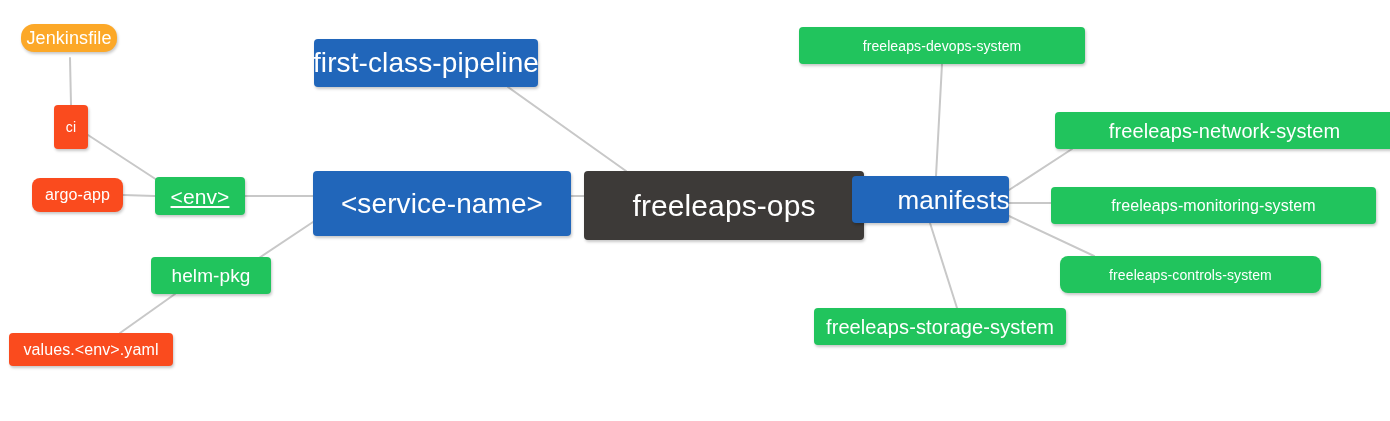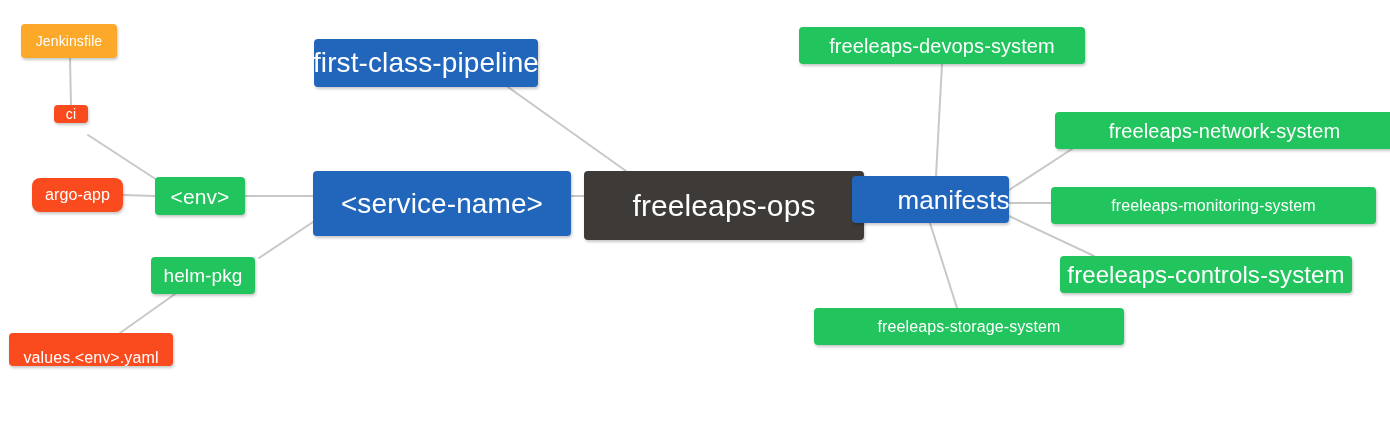--- a/index.html
+++ b/index.html
@@ -59,59 +59,59 @@
       <line x1="571" y1="196" x2="584" y2="196" stroke="#c8c8c8" stroke-width="2" stroke-linecap="round"></line>
       <line x1="508" y1="87" x2="626" y2="171" stroke="#c8c8c8" stroke-width="2" stroke-linecap="round"></line>
       <line x1="843" y1="200" x2="852" y2="200" stroke="#c8c8c8" stroke-width="2" stroke-linecap="round"></line>
       <line x1="936" y1="176" x2="942" y2="64" stroke="#c8c8c8" stroke-width="2" stroke-linecap="round"></line>
       <line x1="1009" y1="190" x2="1072" y2="149" stroke="#c8c8c8" stroke-width="2" stroke-linecap="round"></line>
       <line x1="1009" y1="203" x2="1051" y2="203" stroke="#c8c8c8" stroke-width="2" stroke-linecap="round"></line>
       <line x1="1009" y1="216" x2="1094" y2="256" stroke="#c8c8c8" stroke-width="2" stroke-linecap="round"></line>
       <line x1="930" y1="223" x2="957" y2="308" stroke="#c8c8c8" stroke-width="2" stroke-linecap="round"></line>
     </svg>
   <div id="node-layer">
-      <div class="node" style="left: 21px; top: 24px; width: 96px; height: 34px; background: rgb(252, 168, 40); font-size: 14px;">
+      <div class="node" style="left: 21px; top: 24px; width: 96px; height: 28px; background: rgb(252, 168, 40); font-size: 18px; border-radius: 13px;">
         <span class="node-label">Jenkinsfile</span>
       </div>
-      <div class="node" style="left: 54px; top: 105px; width: 34px; height: 18px; background: rgb(250, 75, 30); font-size: 14px;">
+      <div class="node" style="left: 54px; top: 105px; width: 34px; height: 44px; background: rgb(250, 75, 30); font-size: 14px;">
         <span class="node-label">ci</span>
       </div>
       <div class="node" style="left: 32px; top: 178px; width: 91px; height: 34px; background: rgb(250, 75, 30); font-size: 16px; border-radius: 8px;">
         <span class="node-label">argo-app</span>
       </div>
-      <div class="node" style="left: 155px; top: 177px; width: 90px; height: 38px; background: rgb(33, 196, 93); font-size: 21px;">
+      <div class="node" style="left: 155px; top: 177px; width: 90px; height: 38px; background: rgb(33, 196, 93); font-size: 21px; text-decoration: underline;">
         <span class="node-label">&lt;env&gt;</span>
       </div>
-      <div class="node" style="left: 151px; top: 257px; width: 104px; height: 37px; background: rgb(33, 196, 93); font-size: 19px;">
+      <div class="node" style="left: 151px; top: 257px; width: 120px; height: 37px; background: rgb(33, 196, 93); font-size: 19px;">
         <span class="node-label">helm-pkg</span>
       </div>
-      <div class="node" style="left: 9px; top: 333px; width: 164px; height: 33px; background: rgb(250, 75, 30); font-size: 16px; align-items: flex-end;">
+      <div class="node" style="left: 9px; top: 333px; width: 164px; height: 33px; background: rgb(250, 75, 30); font-size: 16px;">
         <span class="node-label">values.&lt;env&gt;.yaml</span>
       </div>
       <div class="node" style="left: 314px; top: 39px; width: 224px; height: 48px; background: rgb(33, 102, 186); font-size: 28px;">
         <span class="node-label">first-class-pipeline</span>
       </div>
       <div class="node" style="left: 313px; top: 171px; width: 258px; height: 65px; background: rgb(33, 102, 186); font-size: 28px;">
         <span class="node-label">&lt;service-name&gt;</span>
       </div>
       <div class="node" style="left: 584px; top: 171px; width: 280px; height: 69px; background: rgb(61, 58, 56); font-size: 30px;">
         <span class="node-label">freeleaps-ops</span>
       </div>
       <div class="node" style="left: 852px; top: 176px; width: 157px; height: 47px; background: rgb(33, 102, 186); font-size: 26px; padding-left: 46px;">
         <span class="node-label">manifests</span>
       </div>
-      <div class="node" style="left: 799px; top: 27px; width: 286px; height: 37px; background: rgb(33, 196, 93); font-size: 20px;">
+      <div class="node" style="left: 799px; top: 27px; width: 286px; height: 37px; background: rgb(33, 196, 93); font-size: 14px;">
         <span class="node-label">freeleaps-devops-system</span>
       </div>
       <div class="node" style="left: 1055px; top: 112px; width: 339px; height: 37px; background: rgb(33, 196, 93); font-size: 20px;">
         <span class="node-label">freeleaps-network-system</span>
       </div>
       <div class="node" style="left: 1051px; top: 187px; width: 325px; height: 37px; background: rgb(33, 196, 93); font-size: 16px;">
         <span class="node-label">freeleaps-monitoring-system</span>
       </div>
-      <div class="node" style="left: 1060px; top: 256px; width: 292px; height: 37px; background: rgb(33, 196, 93); font-size: 24px;">
+      <div class="node" style="left: 1060px; top: 256px; width: 261px; height: 37px; background: rgb(33, 196, 93); font-size: 14px; border-radius: 8px;">
         <span class="node-label">freeleaps-controls-system</span>
       </div>
-      <div class="node" style="left: 814px; top: 308px; width: 310px; height: 37px; background: rgb(33, 196, 93); font-size: 16px;">
+      <div class="node" style="left: 814px; top: 308px; width: 252px; height: 37px; background: rgb(33, 196, 93); font-size: 20px;">
         <span class="node-label">freeleaps-storage-system</span>
       </div>
     </div>
 </div>
 
 </body></html>

